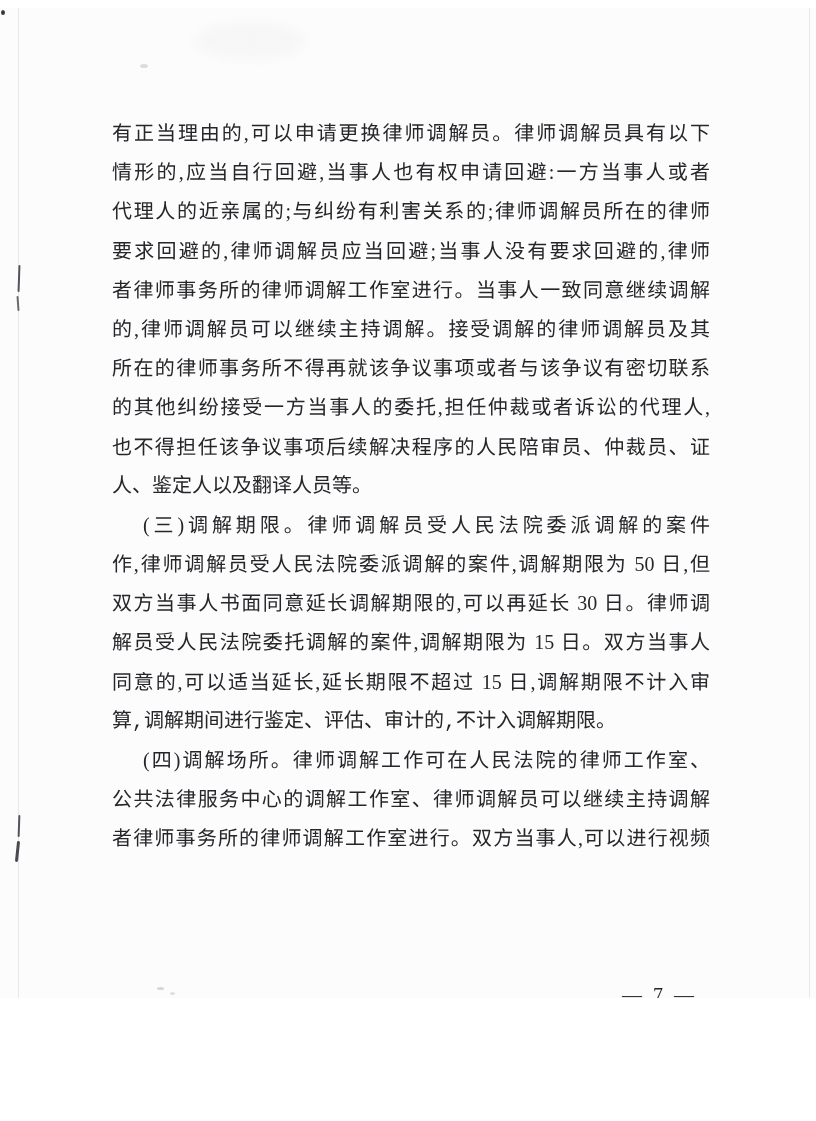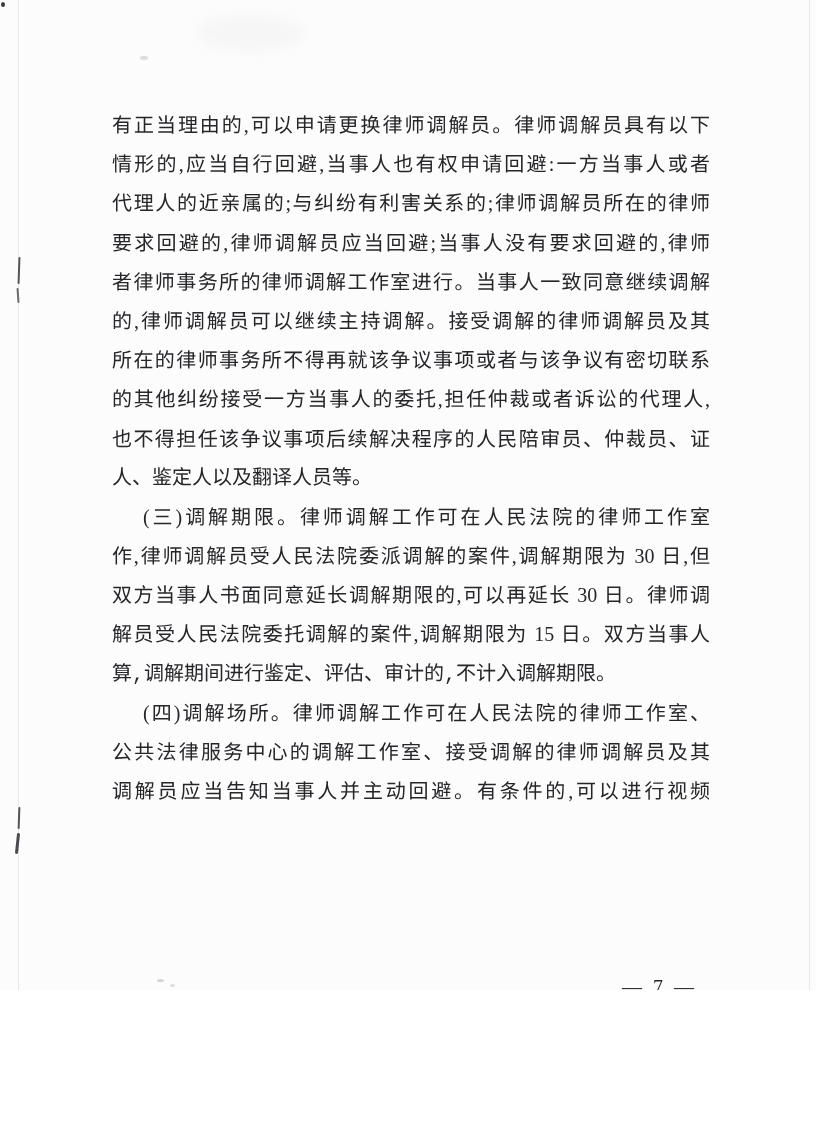--- a/index.html
+++ b/index.html
@@ -8,20 +8,21 @@
     background: #ffffff;
   }
   .page {
     position: relative;
     width: 816px;
     height: 990px;
     background: var(--paper, #fcfcfc);
     overflow: hidden;
     font-family: "Liberation Serif", "DejaVu Serif", serif;
     color: var(--ink, #26262a);
+    margin-top: 8px;
   }
   
   .edge-line {
     position: absolute;
     top: 0;
     width: 1px;
     height: 1121px;
     background: #e8e8ea;
   }
   .edge-line.left  { left: 18px; }
@@ -102,24 +103,25 @@
       <div class="text-line">有正当理由的,可以申请更换律师调解员。律师调解员具有以下</div>
       <div class="text-line">情形的,应当自行回避,当事人也有权申请回避:一方当事人或者</div>
       <div class="text-line">代理人的近亲属的;与纠纷有利害关系的;律师调解员所在的律师</div>
       <div class="text-line">要求回避的,律师调解员应当回避;当事人没有要求回避的,律师</div>
       <div class="text-line">者律师事务所的律师调解工作室进行。当事人一致同意继续调解</div>
       <div class="text-line">的,律师调解员可以继续主持调解。接受调解的律师调解员及其</div>
       <div class="text-line">所在的律师事务所不得再就该争议事项或者与该争议有密切联系</div>
       <div class="text-line">的其他纠纷接受一方当事人的委托,担任仲裁或者诉讼的代理人,</div>
       <div class="text-line">也不得担任该争议事项后续解决程序的人民陪审员、仲裁员、证</div>
       <div class="text-line para-end">人、鉴定人以及翻译人员等。</div>
-      <div class="text-line indent">(三)调解期限。律师调解工作可在人民法院的律师工作室</div>
-      <div class="text-line">作,律师调解员受人民法院委派调解的案件,调解期限为 30 日,但</div>
+      <div class="text-line indent">(三)调解期限。律师调解员受人民法院委派调解的案件</div>
+      <div class="text-line">作,律师调解员受人民法院委派调解的案件,调解期限为 50 日,但</div>
       <div class="text-line">双方当事人书面同意延长调解期限的,可以再延长 30 日。律师调</div>
       <div class="text-line">解员受人民法院委托调解的案件,调解期限为 15 日。双方当事人</div>
+      <div class="text-line">同意的,可以适当延长,延长期限不超过 15 日,调解期限不计入审</div>
       <div class="text-line para-end">算,调解期间进行鉴定、评估、审计的,不计入调解期限。</div>
       <div class="text-line indent">(四)调解场所。律师调解工作可在人民法院的律师工作室、</div>
-      <div class="text-line">公共法律服务中心的调解工作室、接受调解的律师调解员及其</div>
-      <div class="text-line">调解员应当告知当事人并主动回避。有条件的,可以进行视频</div>
+      <div class="text-line">公共法律服务中心的调解工作室、律师调解员可以继续主持调解</div>
+      <div class="text-line">者律师事务所的律师调解工作室进行。双方当事人,可以进行视频</div>
     </div>
 
   <div class="pagenum">— 7 —</div>
 </div>
 
 </body></html>

